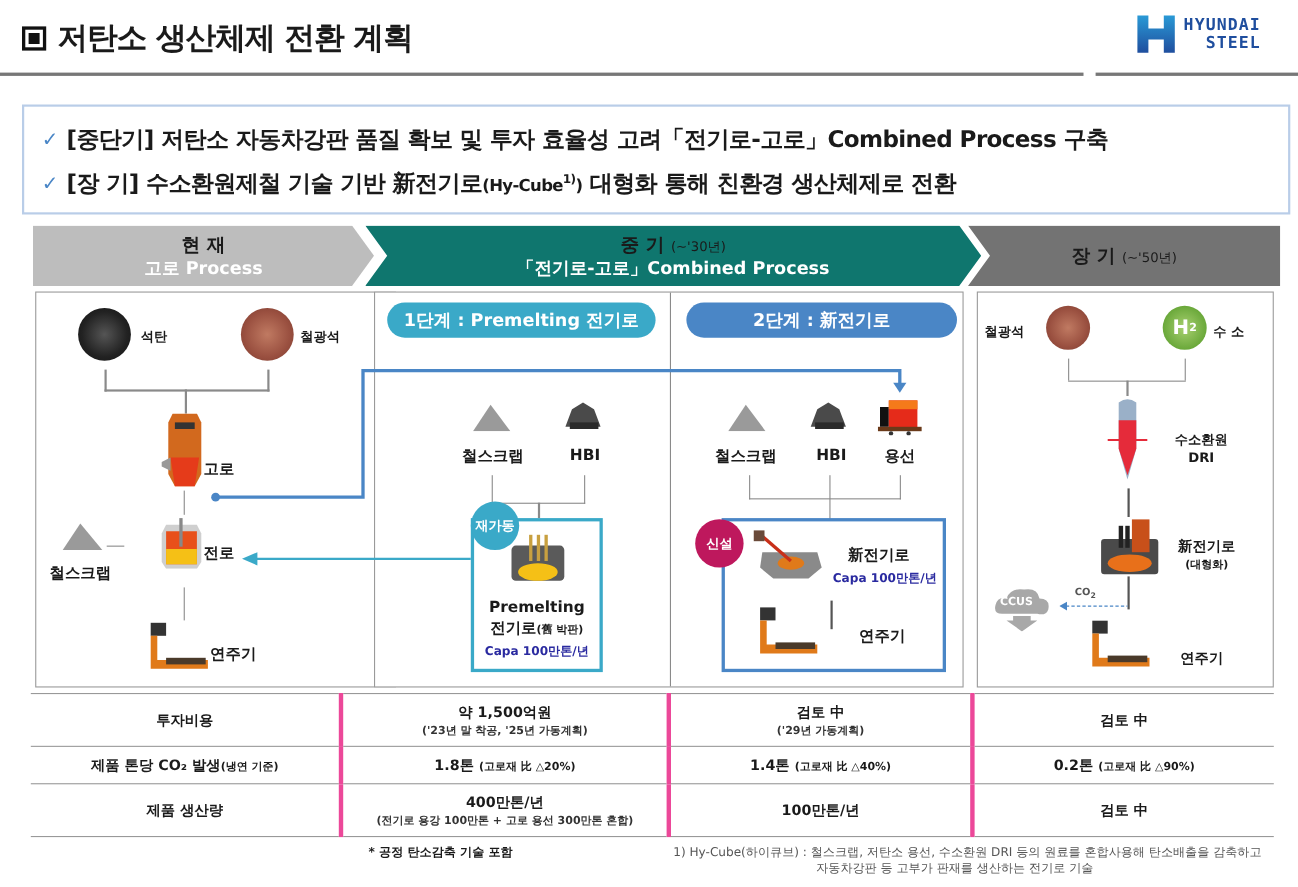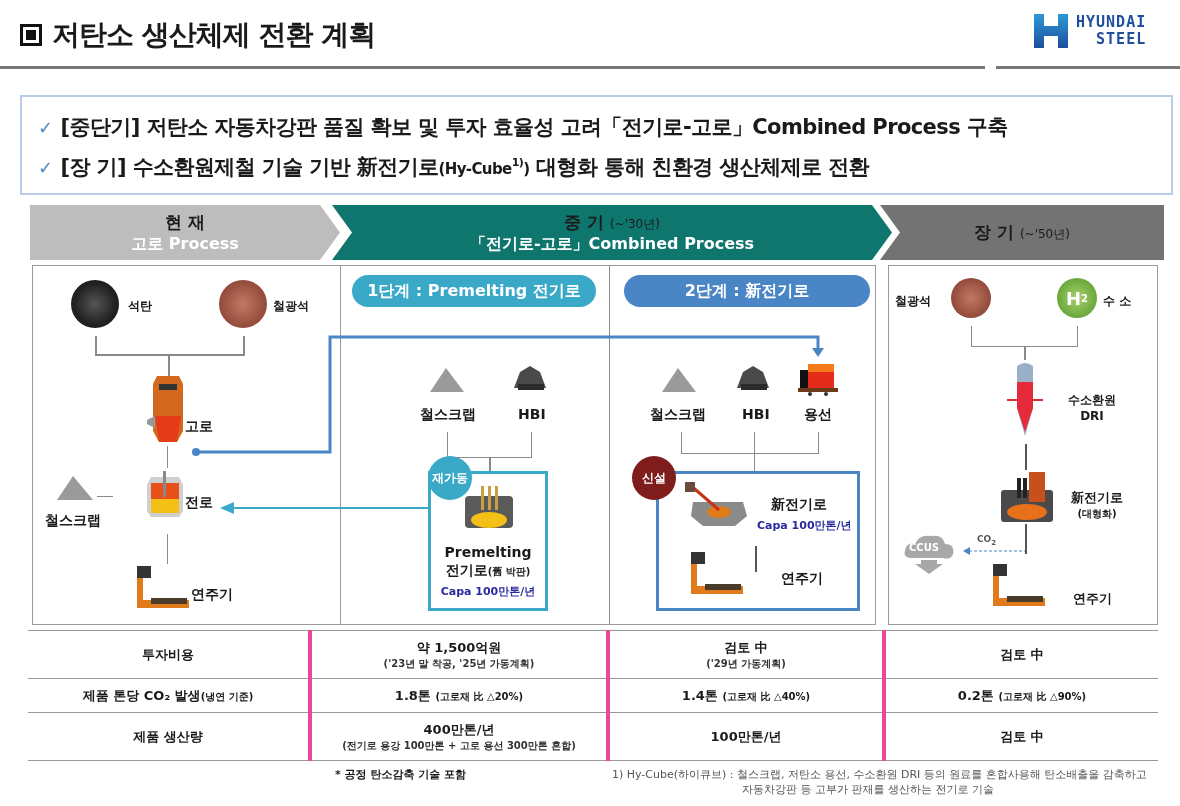--- a/index.html
+++ b/index.html
@@ -194,21 +194,21 @@
   <div class="abs lbl" style="left:112px;top:22px;">新전기로</div>
   <div class="abs capa" style="left:98px;top:44px;">Capa 100만톤/년</div>
   <div class="line-g" style="left:96px;top:72px;width:2px;height:26px;background:#555;"></div>
   <svg class="abs" style="left:28px;top:78px;" width="60" height="46">
     <rect x="4" y="0" width="14" height="12" fill="#333"></rect>
     <path d="M10 12 V34 H56 V42 H4 V12 Z" fill="#e07a1a"></path>
     <rect x="18" y="32" width="36" height="6" fill="#4a3a2a"></rect>
   </svg>
   <div class="abs lbl" style="left:122px;top:96px;">연주기</div>
 </div>
-<div class="circle-tag" style="left:632px;top:456px;background:#7f1d1d;">신설</div>
+<div class="circle-tag" style="left:632px;top:472px;background:#be185d;">신설</div>
 
 <svg class="abs" style="left:0;top:0;pointer-events:none;" width="1180" height="806">
   <circle cx="196" cy="452" r="4" fill="#4a86c6"></circle>
   <polyline points="196,452 330,452 330,337 818,337 818,350" fill="none" stroke="#4a86c6" stroke-width="3"></polyline>
   <polygon points="812,348 824,348 818,357" fill="#4a86c6"></polygon>
   <line x1="232" y1="508" x2="428" y2="508" stroke="#3aa9c8" stroke-width="2"></line>
   <polygon points="220,508 234,502 234,514" fill="#3aa9c8"></polygon>
 </svg>
 
 <div class="abs panel" style="left:888px;width:270px;">

